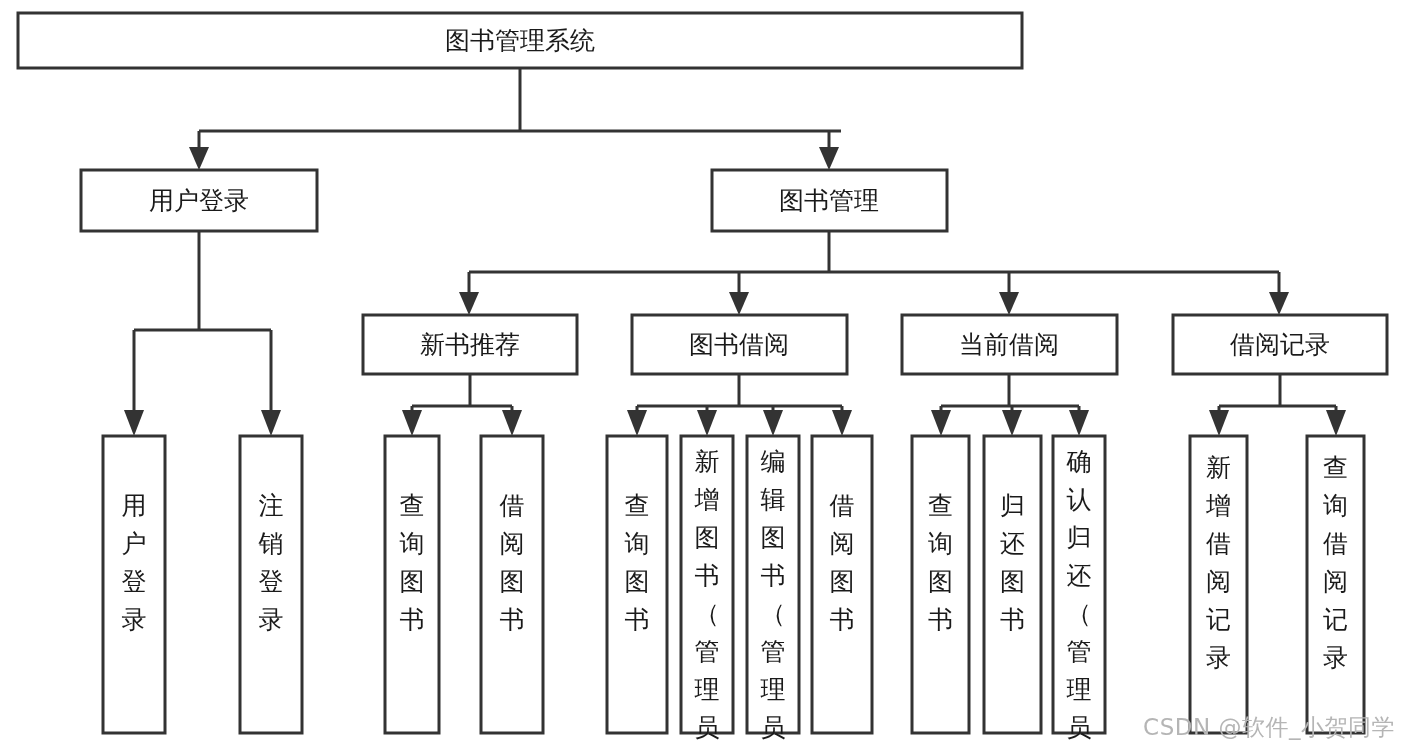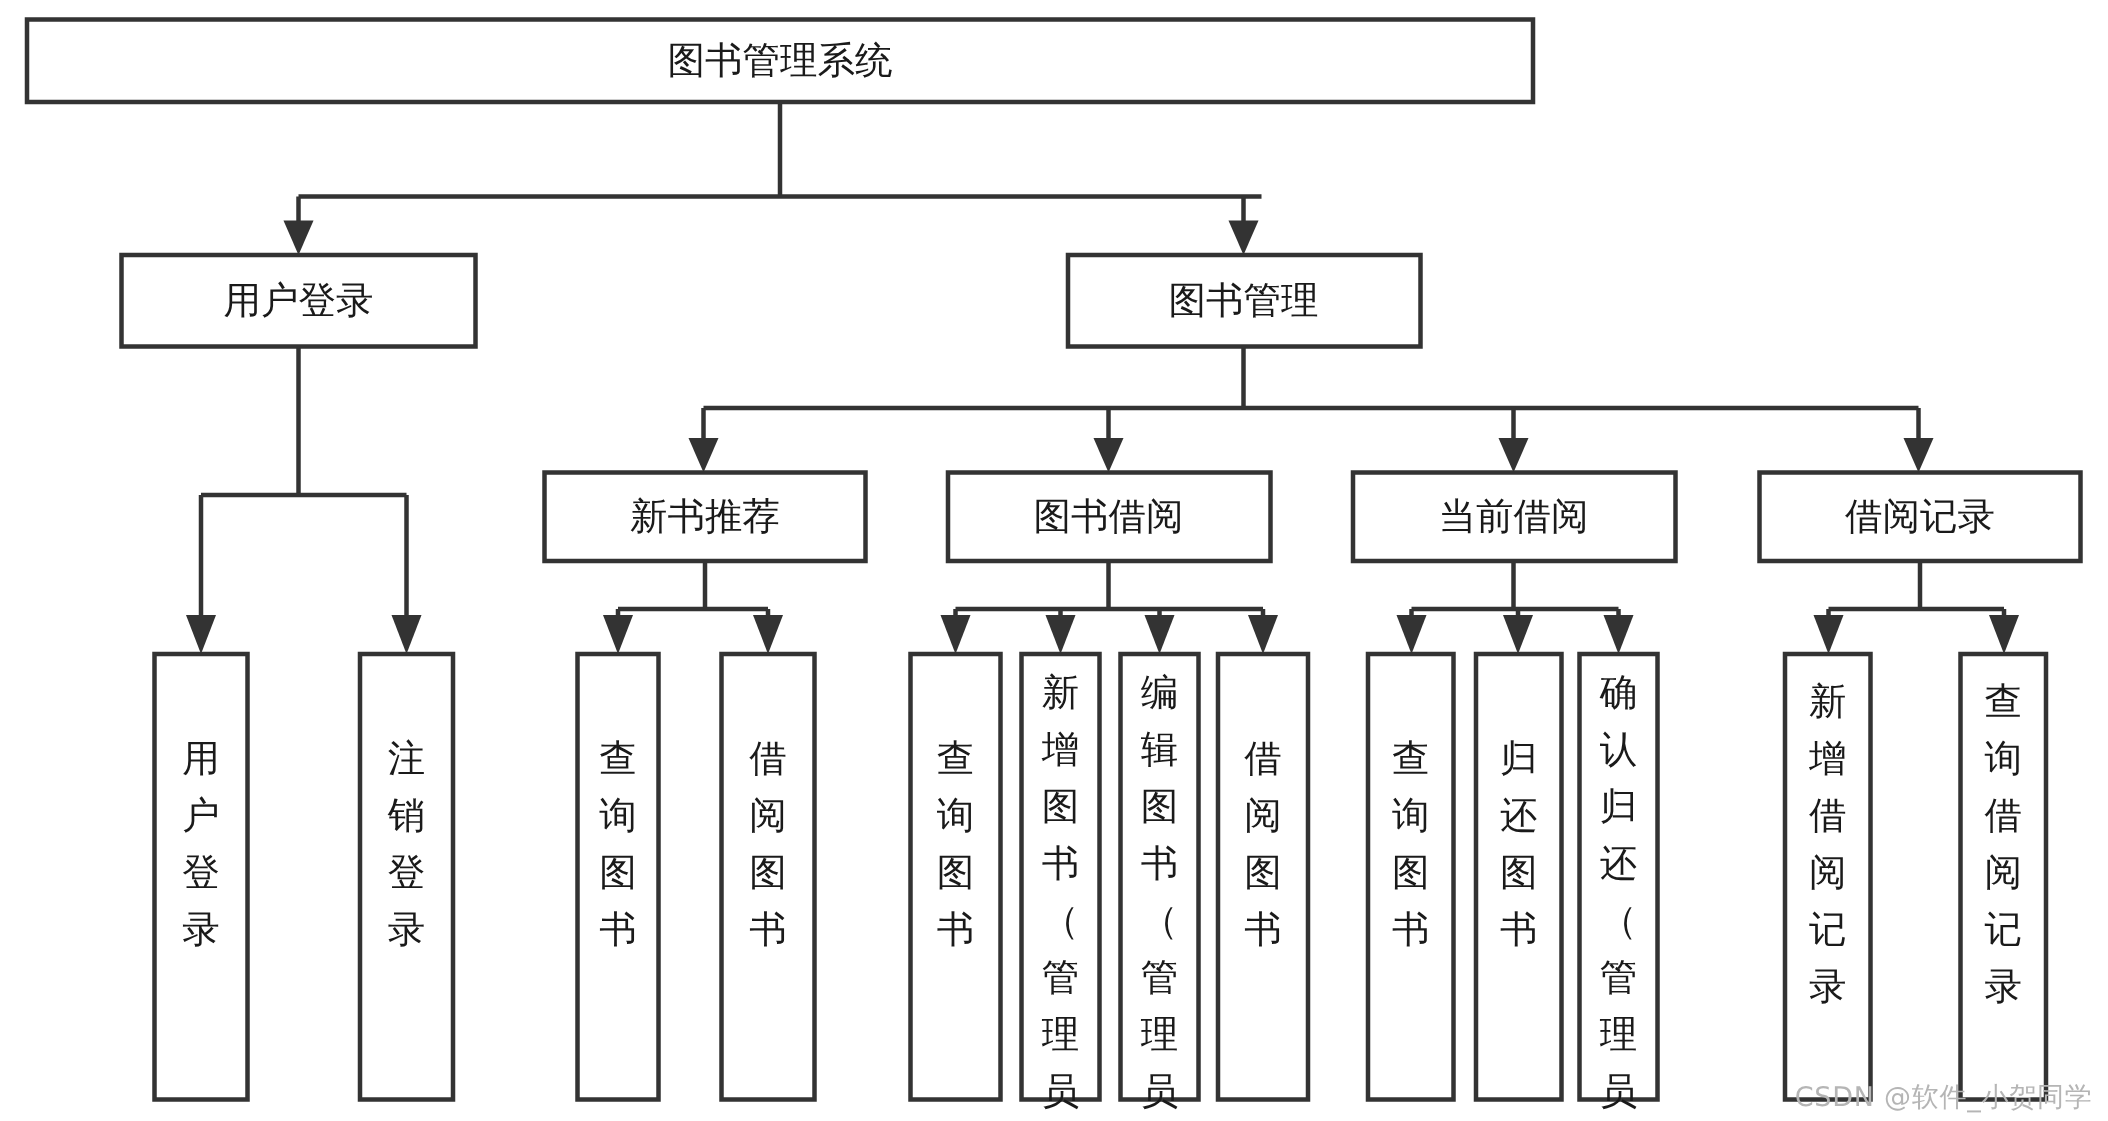--- a/index.html
+++ b/index.html
@@ -54,21 +54,21 @@
     fill: #1a1a1a;
     font-family: "DejaVu Sans", "Liberation Sans", sans-serif;
     font-size: 25px;
     text-anchor: middle;
   }
   .watermark-text {
     position: absolute;
     right: 10px;
     bottom: 4px;
     font-family: "DejaVu Sans", "Liberation Sans", sans-serif;
-    font-size: 18px;
+    font-size: 23px;
     color: #b5b5b5;
     white-space: nowrap;
     letter-spacing: 0.5px;
     pointer-events: none;
   }
 </style>
 </head>
 <body>
 
 <div id="diagram-root">

